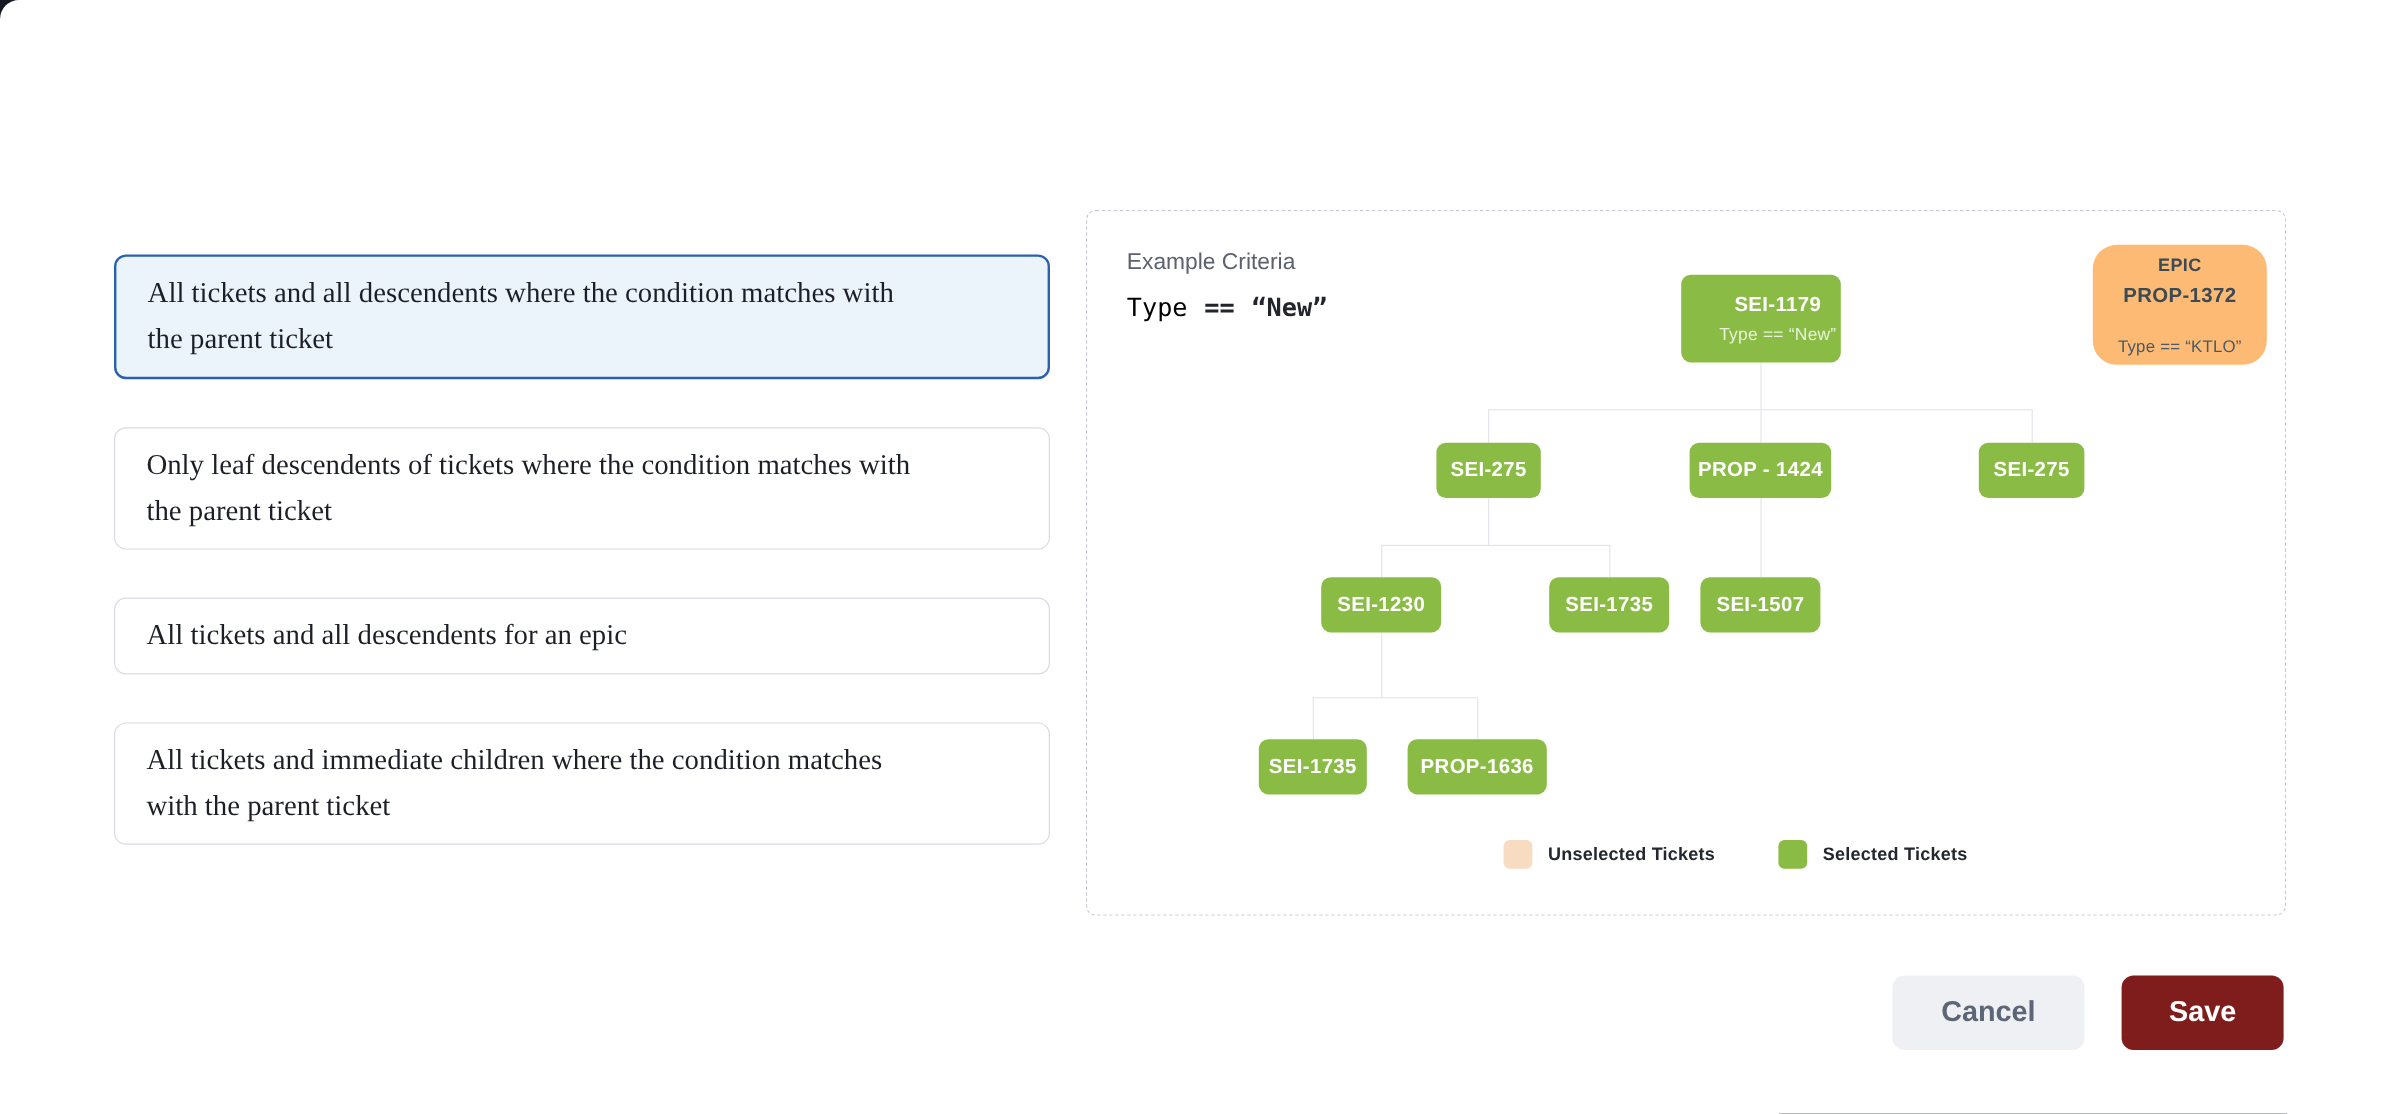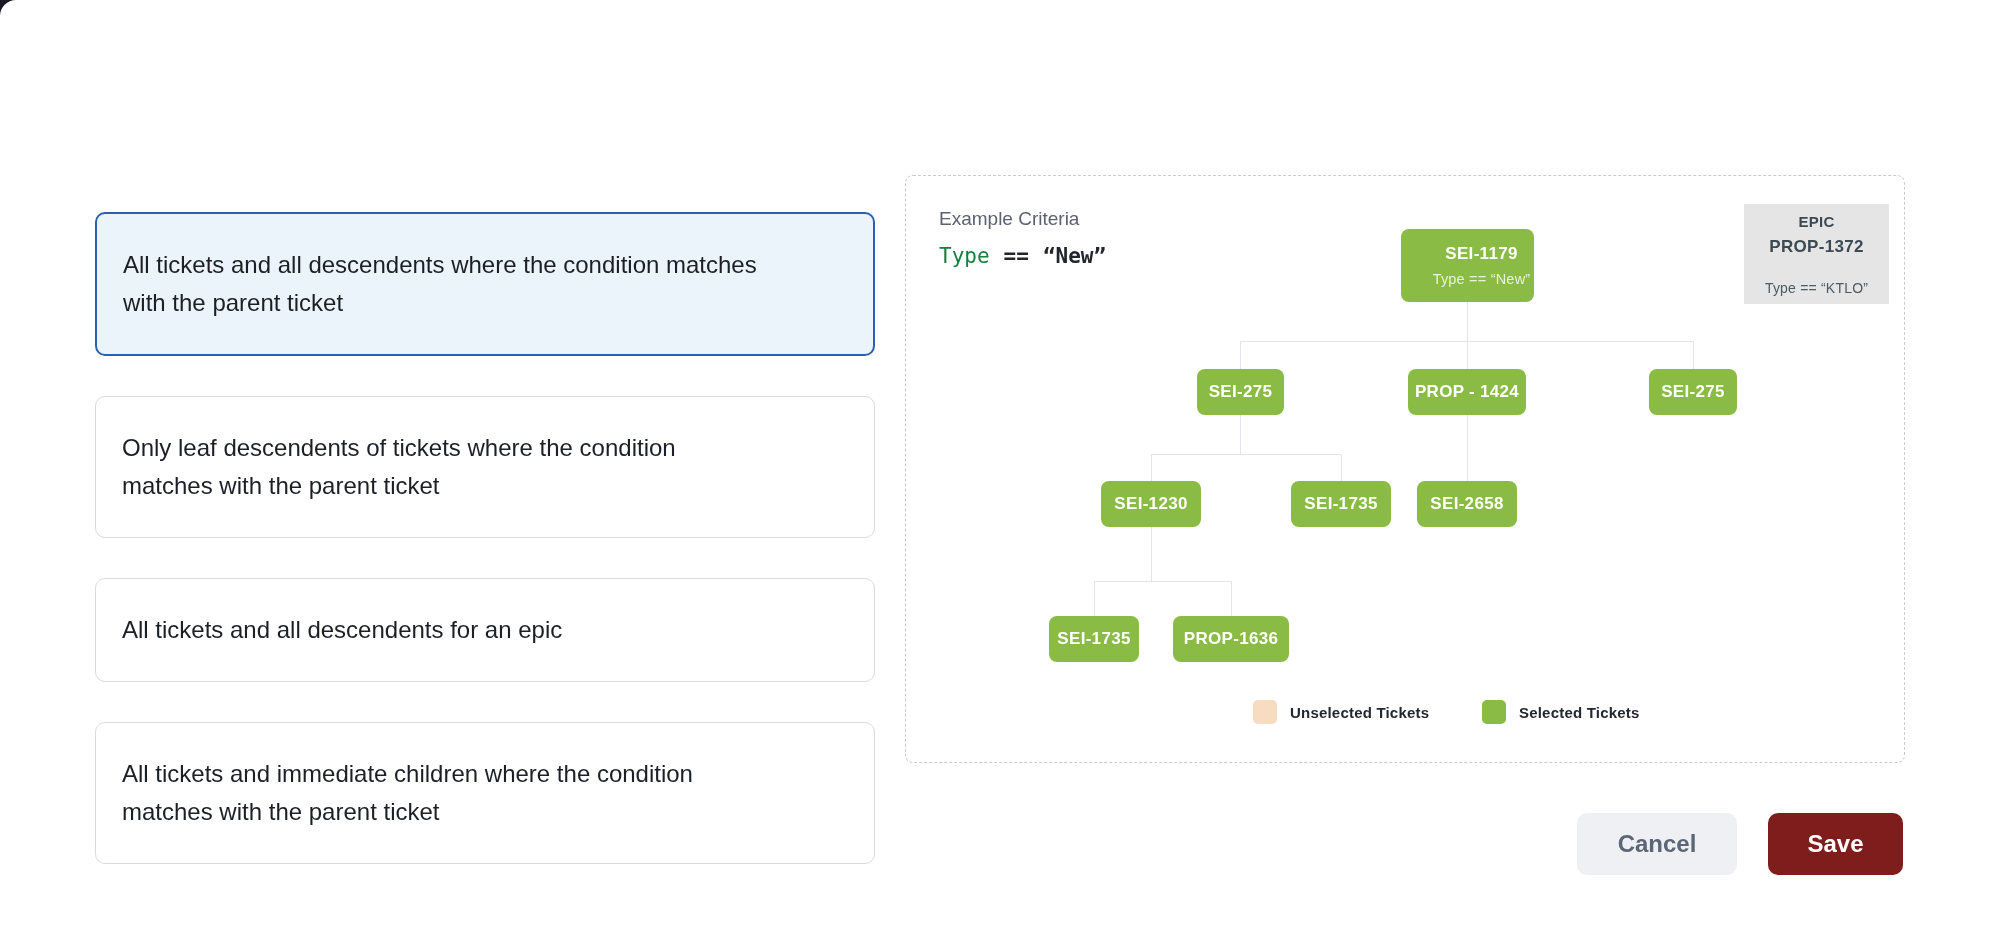--- a/index.html
+++ b/index.html
@@ -31,22 +31,23 @@
     top: 212px;
     width: 780px;
     display: flex;
     flex-direction: column;
     gap: 40px;
   }
   .card {
     background: #ffffff;
     border: 1.5px solid #d8dbe4;
     border-radius: 10px;
-    padding: 32px 26px;
+    padding: 12px 26px;
     cursor: pointer;
+    font-family: Liberation Serif, serif;
   }
   .card.selected {
     border: 2px solid #2a61ae;
     background: #ecf4fb;
   }
   .card p {
     font-size: 24px;
     line-height: 38px;
     color: #1c2026;
     font-weight: 500;
@@ -72,21 +73,21 @@
   }
   .criteria {
     position: absolute;
     left: 33px;
     top: 68px;
     font-family: "DejaVu Sans Mono", "Liberation Mono", monospace;
     font-size: 21px;
     color: #22252c;
     font-weight: 700;
   }
-  .criteria .field { color: #15803d; font-weight: 500; margin-right: 14px; }
+  .criteria .field { color: #000000; font-weight: 500; margin-right: 14px; }
   .criteria .op { margin-right: 14px; }
   
   .node {
     position: absolute;
     background: #8abc45;
     border-radius: 8px;
     color: #ffffff;
     display: flex;
     flex-direction: column;
     align-items: center;
@@ -98,22 +99,22 @@
   .conn { position: absolute; background: #e3e5eb; }
   .conn.v { width: 1px; }
   .conn.h { height: 1px; }
   
   .epic {
     position: absolute;
     left: 838px;
     top: 28px;
     width: 145px;
     height: 100px;
-    background: #e5e5e5;
-    border-radius: 1px;
+    background: #fdba74;
+    border-radius: 20px;
     display: flex;
     flex-direction: column;
     align-items: center;
     justify-content: center;
     gap: 7px;
     color: #3c4a54;
     text-align: center;
   }
   .epic .e1 { font-size: 15px; font-weight: 700; letter-spacing: 0.3px; }
   .epic .e2 { font-size: 17px; font-weight: 700; letter-spacing: 0.3px; }
@@ -204,21 +205,21 @@
     <div class="node" style="left:743px; top:193px; width:88px; height:46px;">
       <div class="nlabel">SEI-275</div>
     </div>
     <div class="node" style="left:195px; top:305px; width:100px; height:46px;">
       <div class="nlabel">SEI-1230</div>
     </div>
     <div class="node" style="left:385px; top:305px; width:100px; height:46px;">
       <div class="nlabel">SEI-1735</div>
     </div>
     <div class="node" style="left:511px; top:305px; width:100px; height:46px;">
-      <div class="nlabel">SEI-2658</div>
+      <div class="nlabel">SEI-1507</div>
     </div>
     <div class="node" style="left:143px; top:440px; width:90px; height:46px;">
       <div class="nlabel">SEI-1735</div>
     </div>
     <div class="node" style="left:267px; top:440px; width:116px; height:46px;">
       <div class="nlabel">PROP-1636</div>
     </div>
 
     <div class="epic">
       <div class="e1">EPIC</div>

